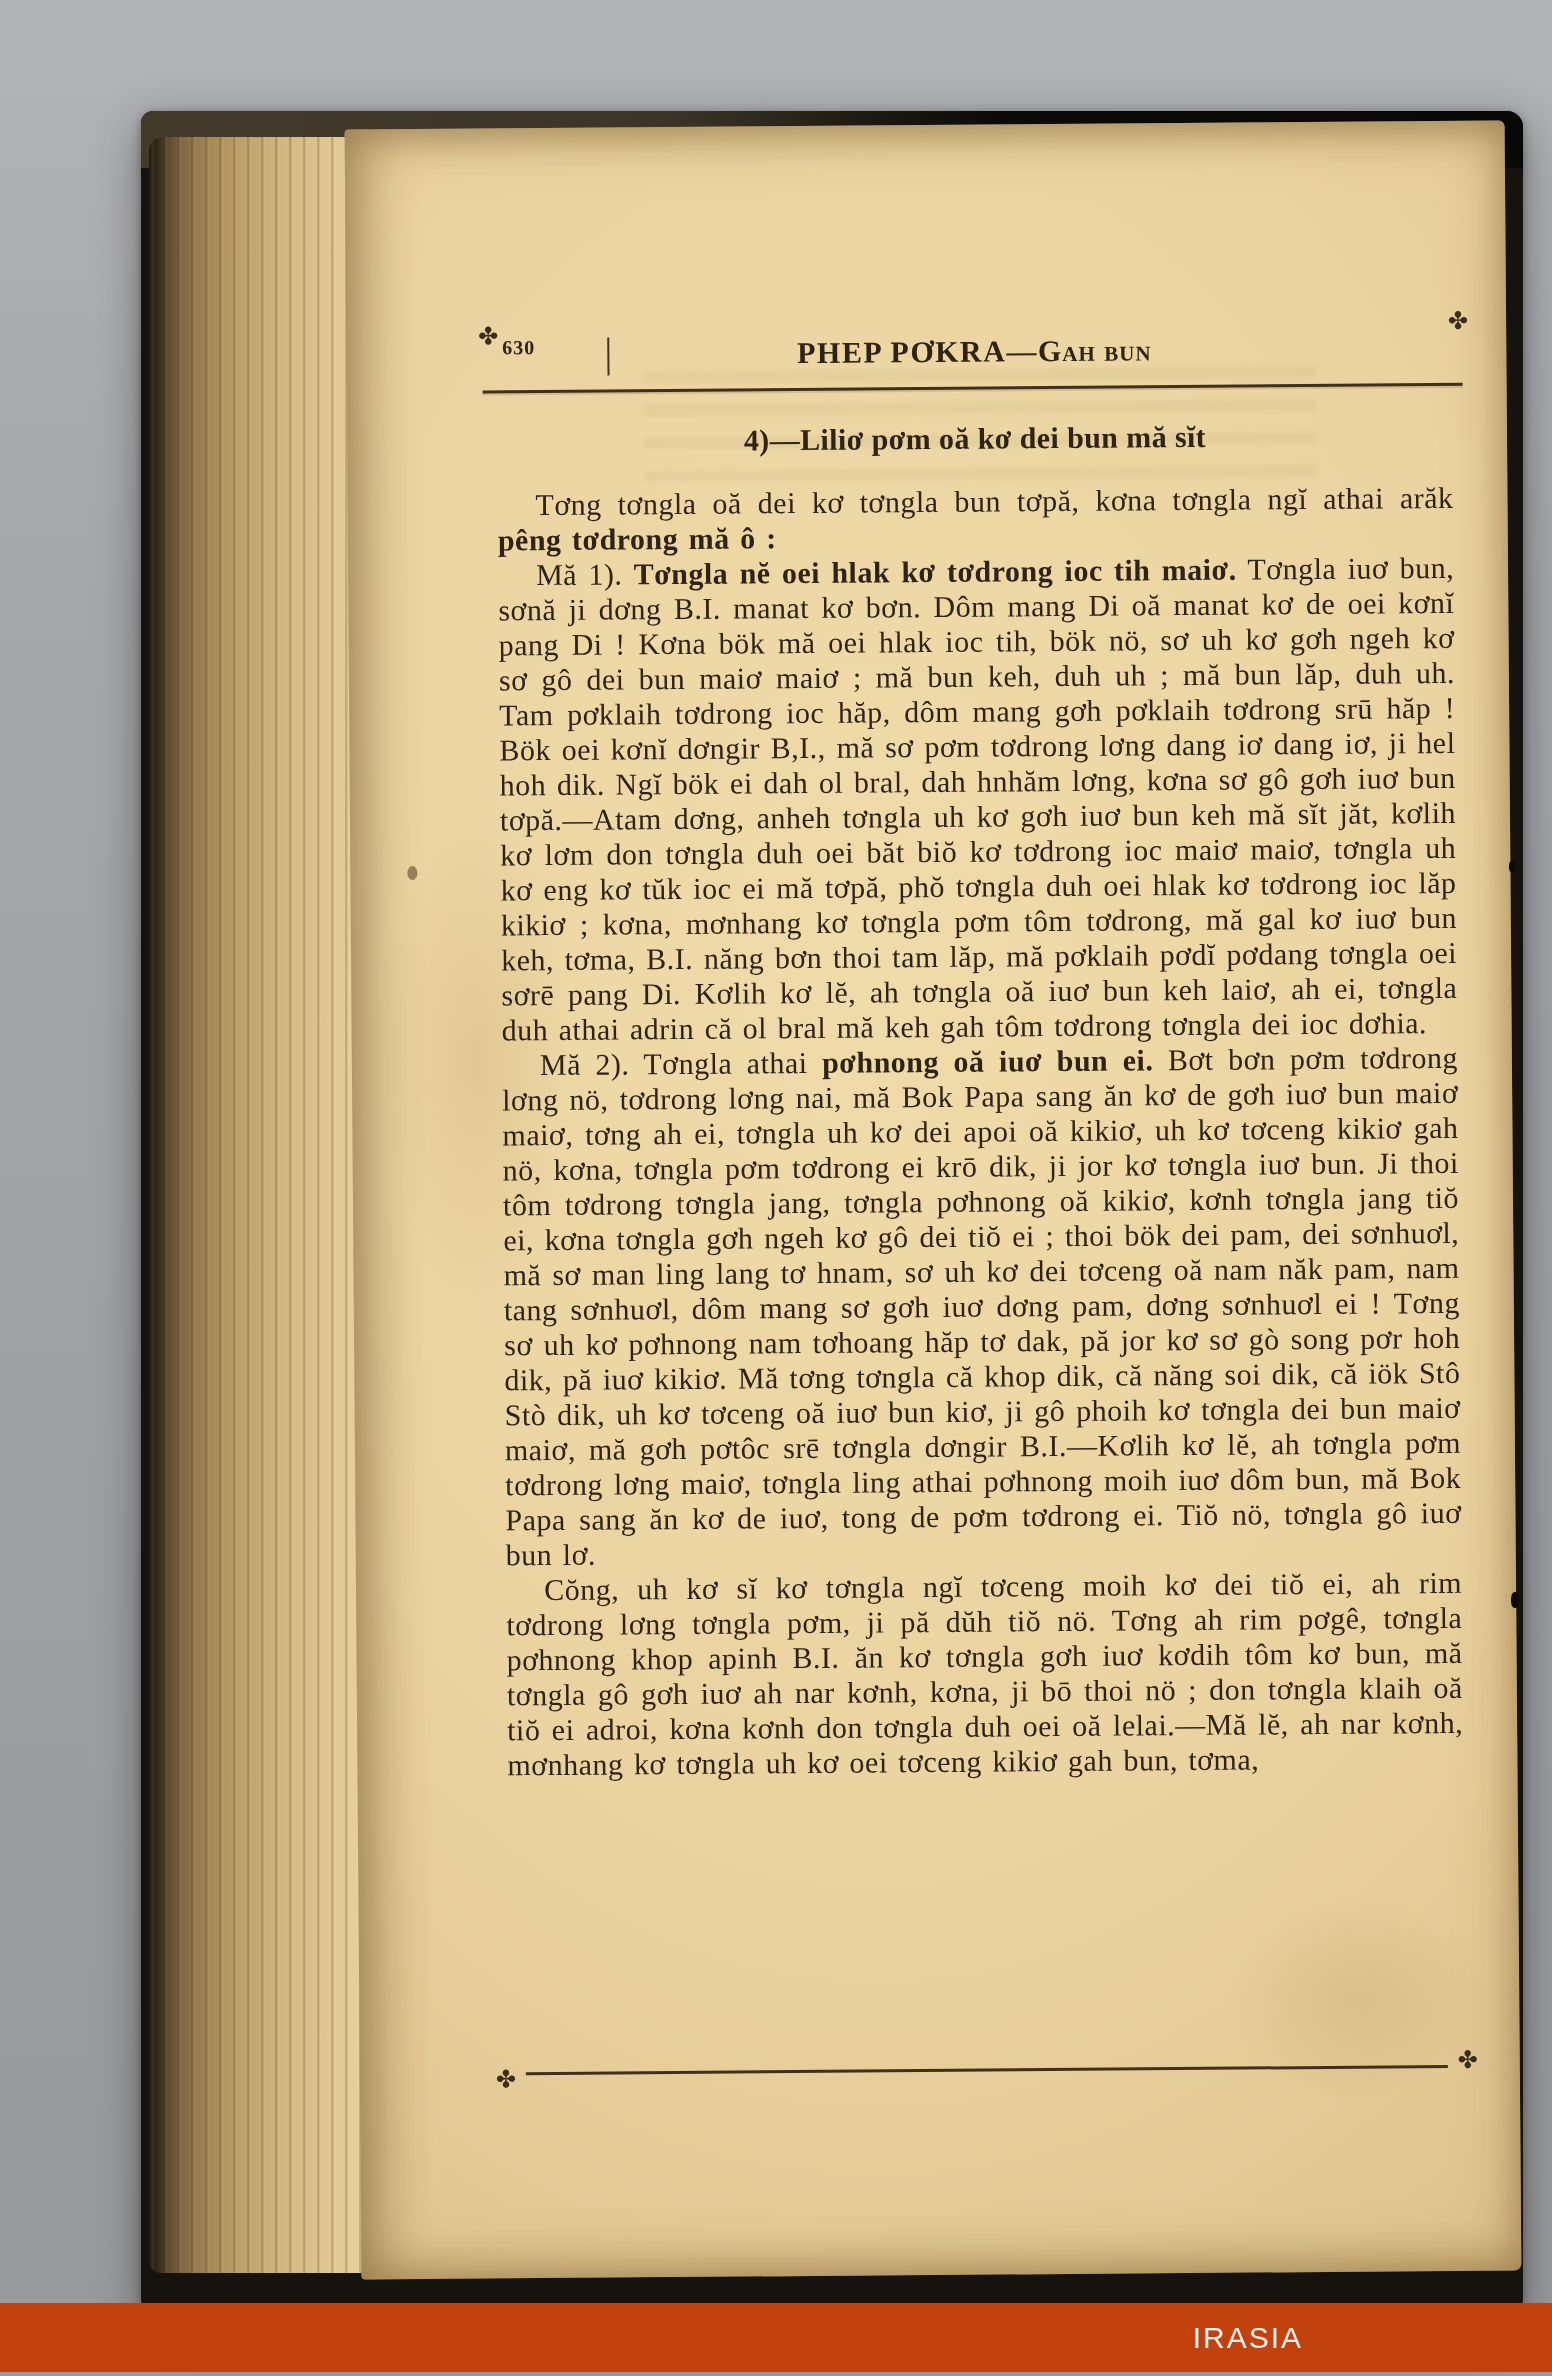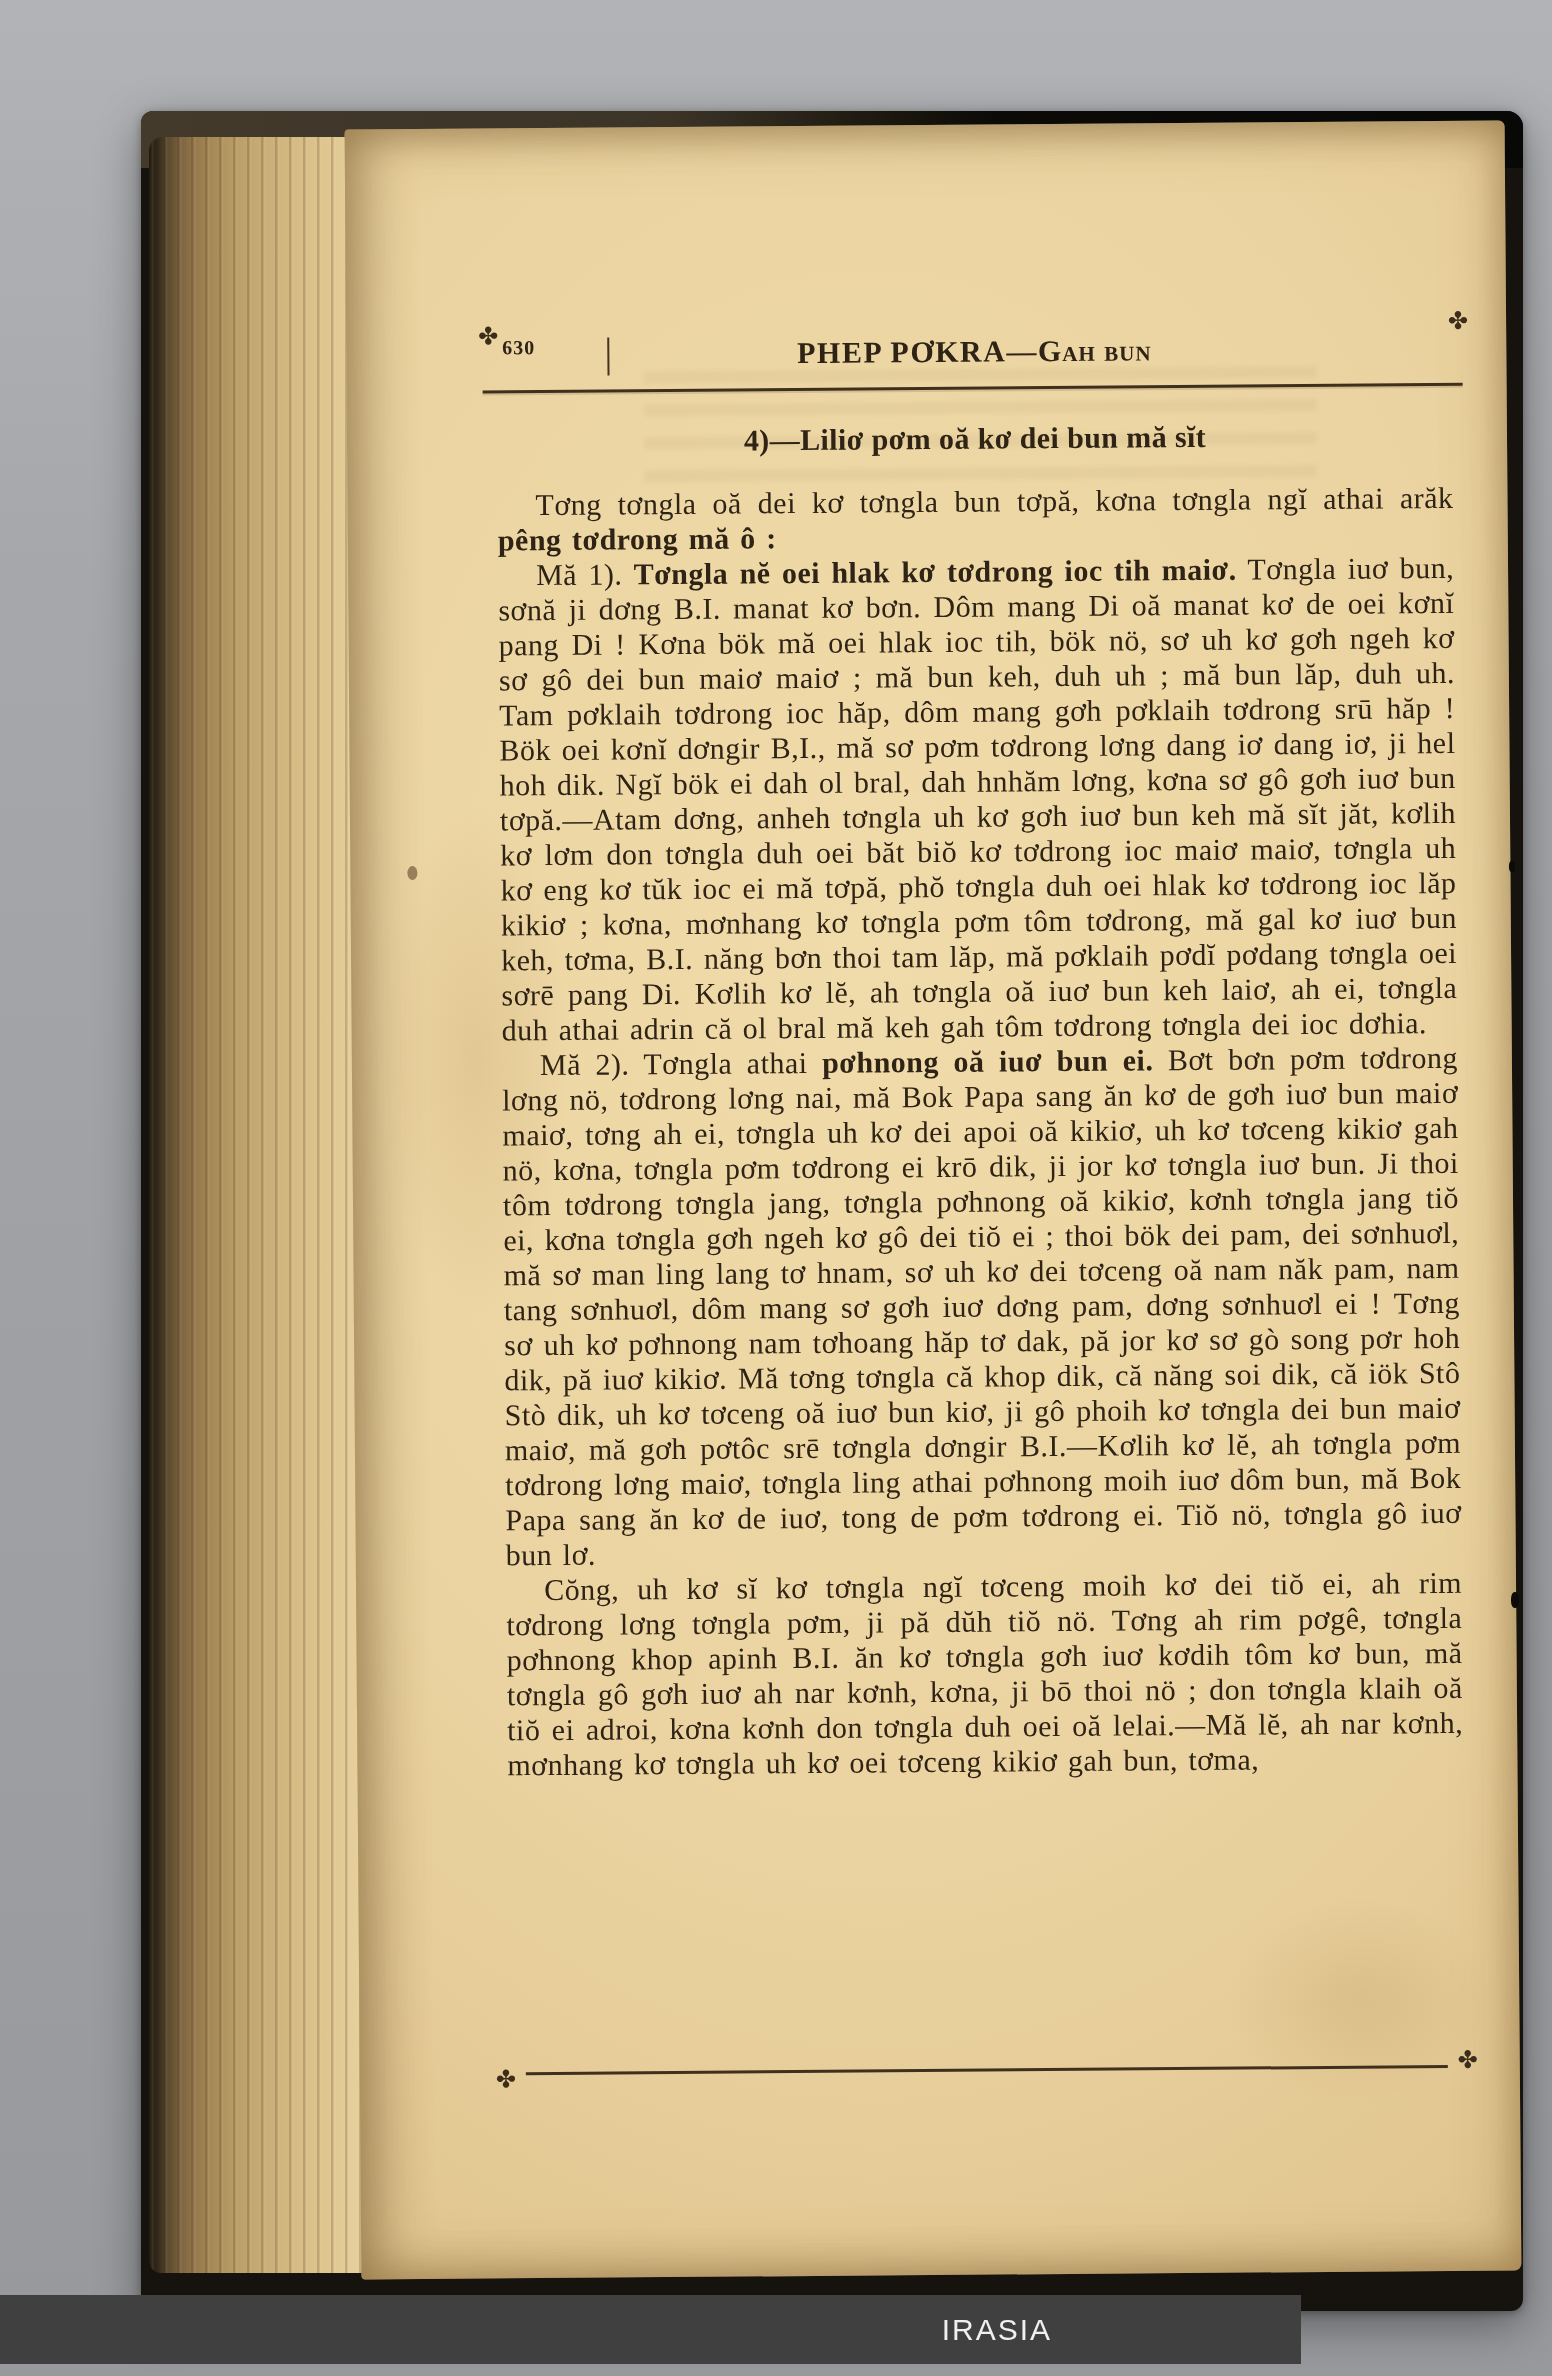--- a/index.html
+++ b/index.html
@@ -86,21 +86,21 @@
     letter-spacing:0.5px; word-spacing:2.5px;
   }
   .para .b { font-weight:700; }
   .footer-row { display:flex; align-items:center; gap:10px; margin:30px -12px 0 -14px; }
   .footer-row .orn { position:static; }
   .orn-br { transform:translateY(-6px); }
   .orn-bl { transform:translateY(6px); }
   .footer-rule { flex:1; height:3px; background:#3f2f1d; }
 
   
-  .bottom-bar { position:absolute; left:0; bottom:12px; width:1301px; height:69px; background:#404040; }
+  .bottom-bar { position:absolute; left:0; bottom:4px; width:1552px; height:69px; background:#c2410c; }
   .watermark {
     position:absolute; right:249px; top:50%; transform:translateY(-50%);
     color:#f0f0f0; font-family:"Liberation Sans","DejaVu Sans",sans-serif;
     font-size:30px; letter-spacing:2px;
   }
 </style>
 </head>
 <body>
 
 <div class="scene">

